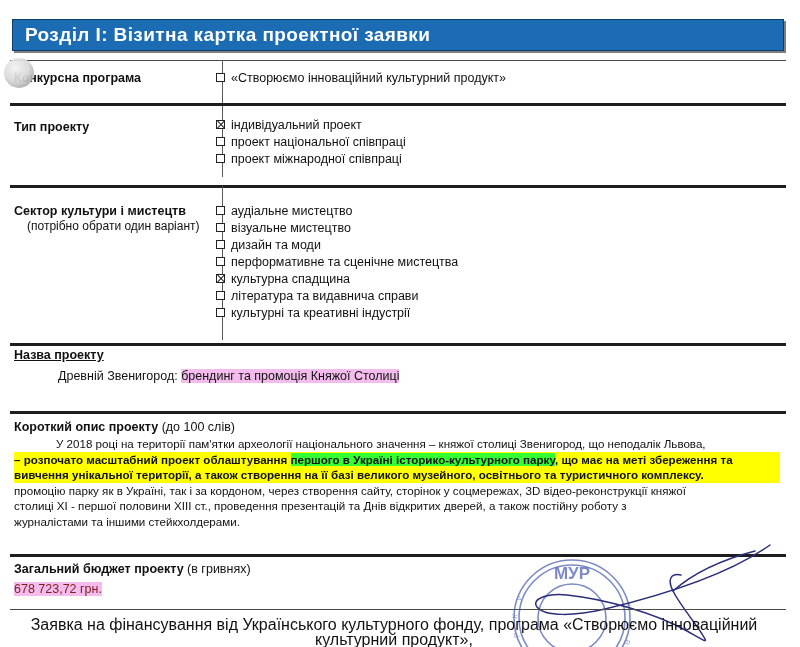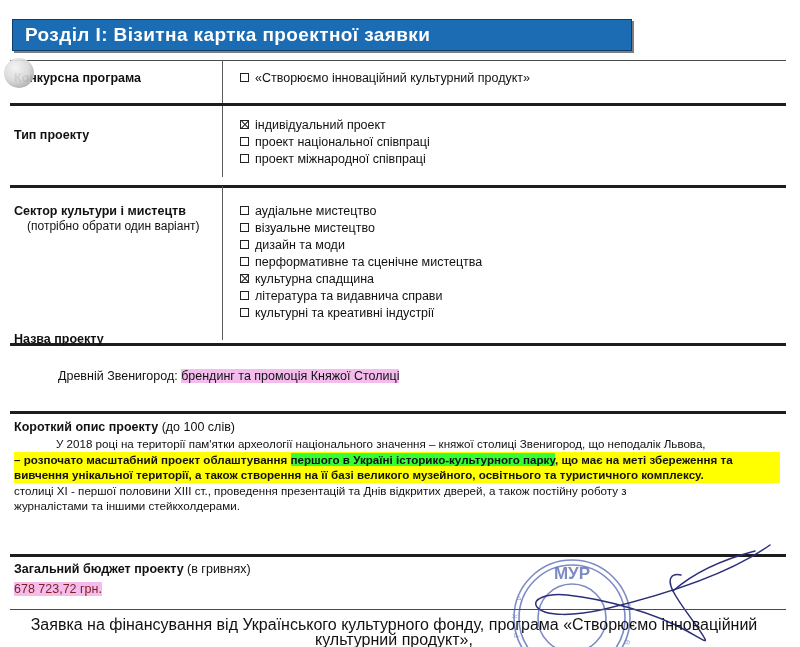--- a/index.html
+++ b/index.html
@@ -18,21 +18,21 @@
     overflow: hidden;
     background: #ffffff;
     box-sizing: border-box;
   }
 
   
   .banner {
     position: absolute;
     left: 12px;
     top: 19px;
-    width: 620px;
+    width: 772px;
     height: 32px;
     background: #1b6cb3;
     border: 1px solid #0d3f6d;
     box-sizing: border-box;
     box-shadow: 2px 2px 0 rgba(20,20,20,0.55);
   }
   .banner-text {
     position: absolute;
     left: 12px;
     top: 4px;
@@ -70,21 +70,21 @@
   .lbl .sub {
     display: block;
     font-weight: normal;
     font-size: 12px;
     margin-top: 1px;
     margin-left: 13px;
   }
 
   .opts {
     position: absolute;
-    left: 240px;
+    left: 216px;
     font-size: 12.5px;
     color: #111;
   }
   .opt {
     white-space: nowrap;
     line-height: 17px;
   }
   .box {
     display: inline-block;
     width: 9px;
@@ -212,21 +212,21 @@
   <div class="opts" style="top:70px;">
     <div class="opt">
       <span class="box"></span><span>«Створюємо інноваційний культурний продукт»</span>
     </div>
   </div>
 
   <div class="blob"></div>
 
   <div class="rule thick" style="top:103px;"></div>
 
-  <div class="lbl" style="top:128px;text-align:right;">Тип проекту</div>
+  <div class="lbl" style="top:120px;text-align:right;">Тип проекту</div>
   <div class="opts" style="top:117px;">
     <div class="opt">
       <span class="box checked"></span><span>індивідуальний проект</span>
     </div>
     <div class="opt">
       <span class="box"></span><span>проект національної співпраці</span>
     </div>
     <div class="opt">
       <span class="box"></span><span>проект міжнародної співпраці</span>
     </div>
@@ -259,35 +259,36 @@
     <div class="opt">
       <span class="box"></span><span>література та видавнича справи</span>
     </div>
     <div class="opt">
       <span class="box"></span><span>культурні та креативні індустрії</span>
     </div>
   </div>
 
   <div class="rule thick" style="top:343px;"></div>
 
-  <div class="freelabel" style="top:332px;">Назва проекту</div>
+  <div class="freelabel" style="top:348px;text-decoration:underline;">Назва проекту</div>
   <div class="projname" style="top:369px;">
     <span>Древній Звенигород: </span><span class="hl-pink">брендинг та промоція Княжої Столиці</span>
   </div>
 
   <div class="rule thick" style="top:411px;"></div>
 
   <div class="freelabel" style="top:420px;">
     <span>Короткий опис проекту</span><span class="norm"> (до 100 слів)</span>
   </div>
 
   <div class="desc" style="top:436px;">
     <p class="indent">У 2018 році на території пам'ятки археології національного значення – княжої столиці Звенигород, що неподалік Львова,</p>
     <p class="hl-yellow"><span>– розпочато масштабний проект облаштування </span><span class="hl-green">першого в Україні історико-культурного парку</span><span>, що має на меті збереження та</span></p>
     <p class="hl-yellow">вивчення унікальної території, а також створення на її базі великого музейного, освітнього та  туристичного комплексу.</p>
+    <p>промоцію парку як в Україні, так і за кордоном, через створення сайту, сторінок у соцмережах, 3D відео-реконструкції княжої</p>
     <p>столиці XI - першої половини XIII ст., проведення презентацій та Днів відкритих дверей, а також постійну роботу з</p>
     <p>журналістами та іншими стейкхолдерами.</p>
   </div>
 
   <div class="rule thick" style="top:554px;"></div>
 
   <div class="freelabel" style="top:562px;">
     <span>Загальний бюджет проекту</span><span class="norm"> (в гривнях)</span>
   </div>
   <div class="budgetval" style="top:582px;">

